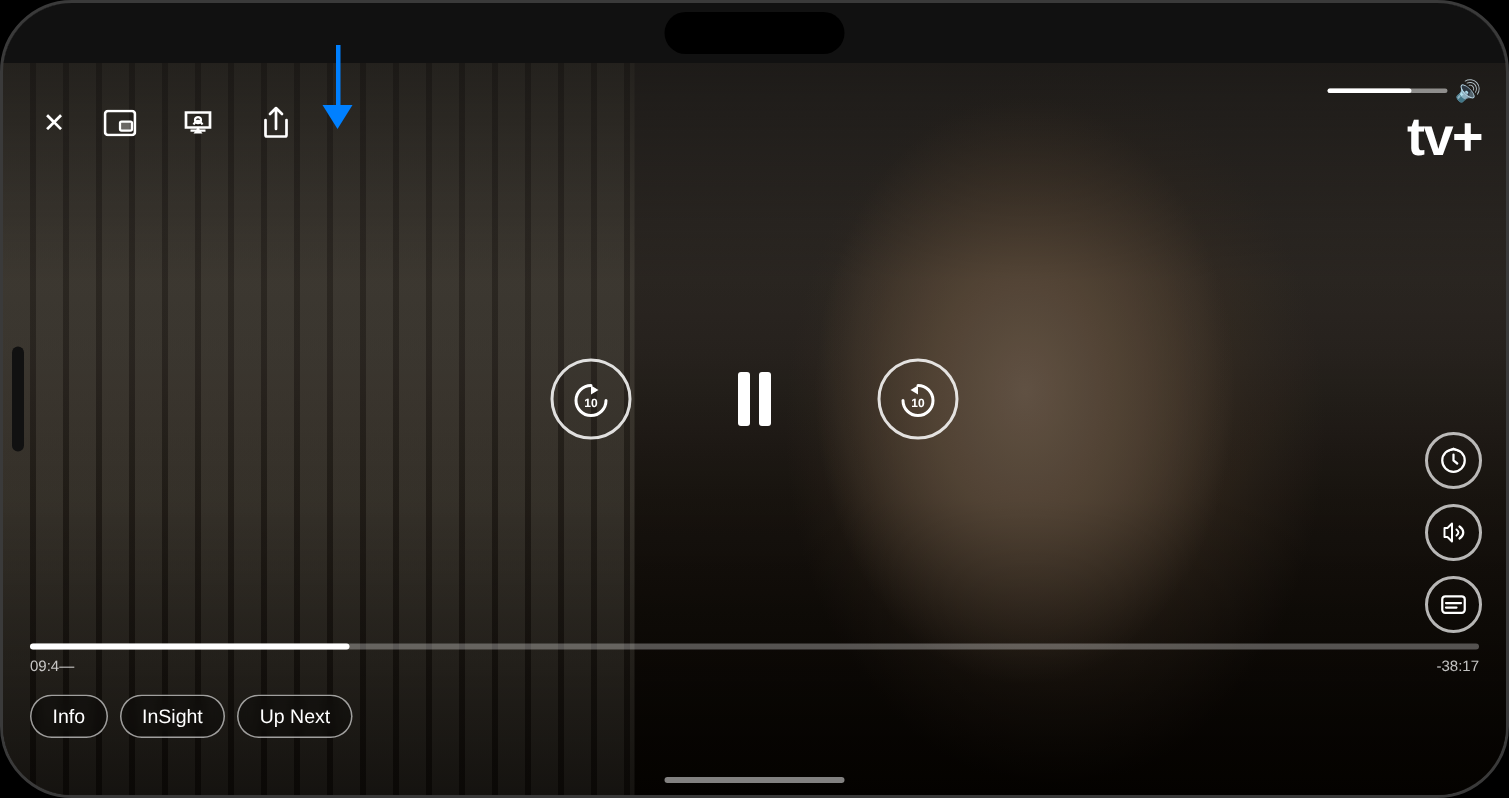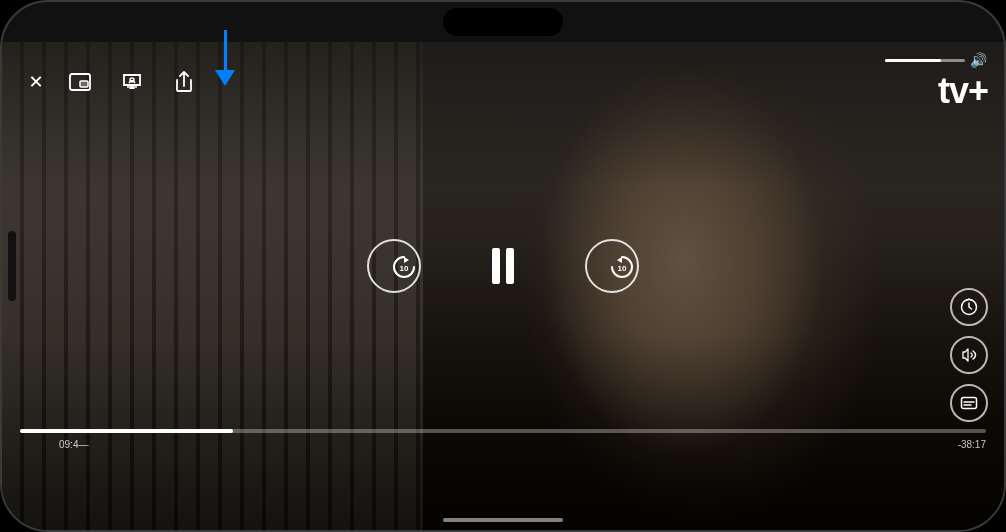--- a/index.html
+++ b/index.html
@@ -259,21 +259,21 @@
       justify-content: center;
     }
     .rewind-inner {
       position: relative;
       width: 54px;
       height: 54px;
       border: 2.5px solid rgba(255,255,255,0.85);
       border-radius: 50%;
       display: flex;
       align-items: center;
-      justify-content: flex-end;
+      justify-content: center;
     }
     .pause-btn {
       width: 44px;
       height: 44px;
       display: flex;
       align-items: center;
       justify-content: center;
       gap: 6px;
     }
     .pause-bar {
@@ -341,21 +341,20 @@
     .progress-fill {
       height: 100%;
       background: white;
       border-radius: 2px;
     }
     .time-labels {
       display: flex;
       justify-content: space-between;
       color: rgba(255,255,255,0.75);
       font-size: 10px;
-      padding-left: 39px;
     }
 
     
     .bottom-tabs {
       position: absolute;
       bottom: 38px;
       left: 18px;
       display: flex;
       gap: 8px;
       z-index: 5;
@@ -507,15 +506,26 @@
   <div class="progress-area">
     <div class="progress-bar-container">
       <div class="progress-fill" style="width: 22%"></div>
     </div>
     <div class="time-labels">
       <span>09:4—</span>
       <span>-38:17</span>
     </div>
   </div>
 
+  <div class="bottom-tabs">
+    <div class="tab-btn">
+      <span>Info</span>
+    </div>
+    <div class="tab-btn">
+      <span>InSight</span>
+    </div>
+    <div class="tab-btn">
+      <span>Up Next</span>
+    </div>
+  </div>
 
   <div class="home-indicator"></div>
 </div>
 
 </body></html>

